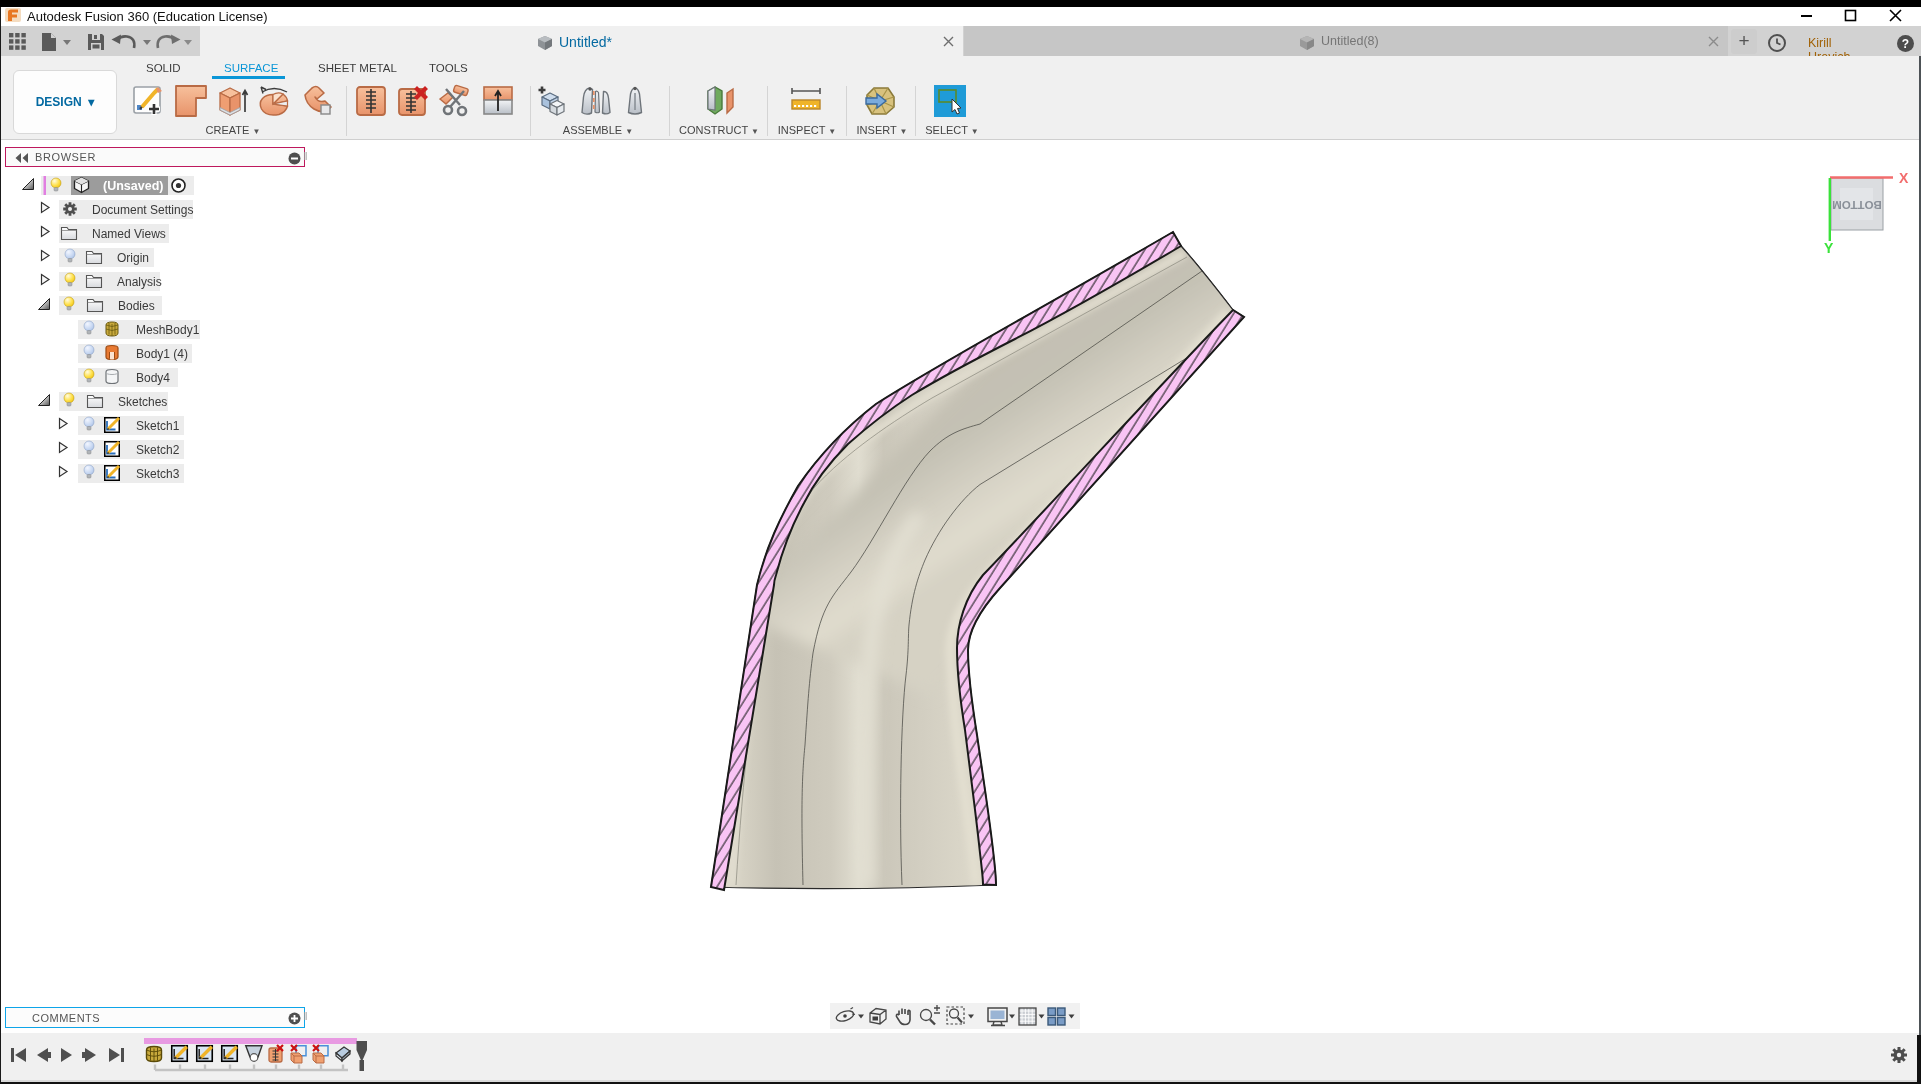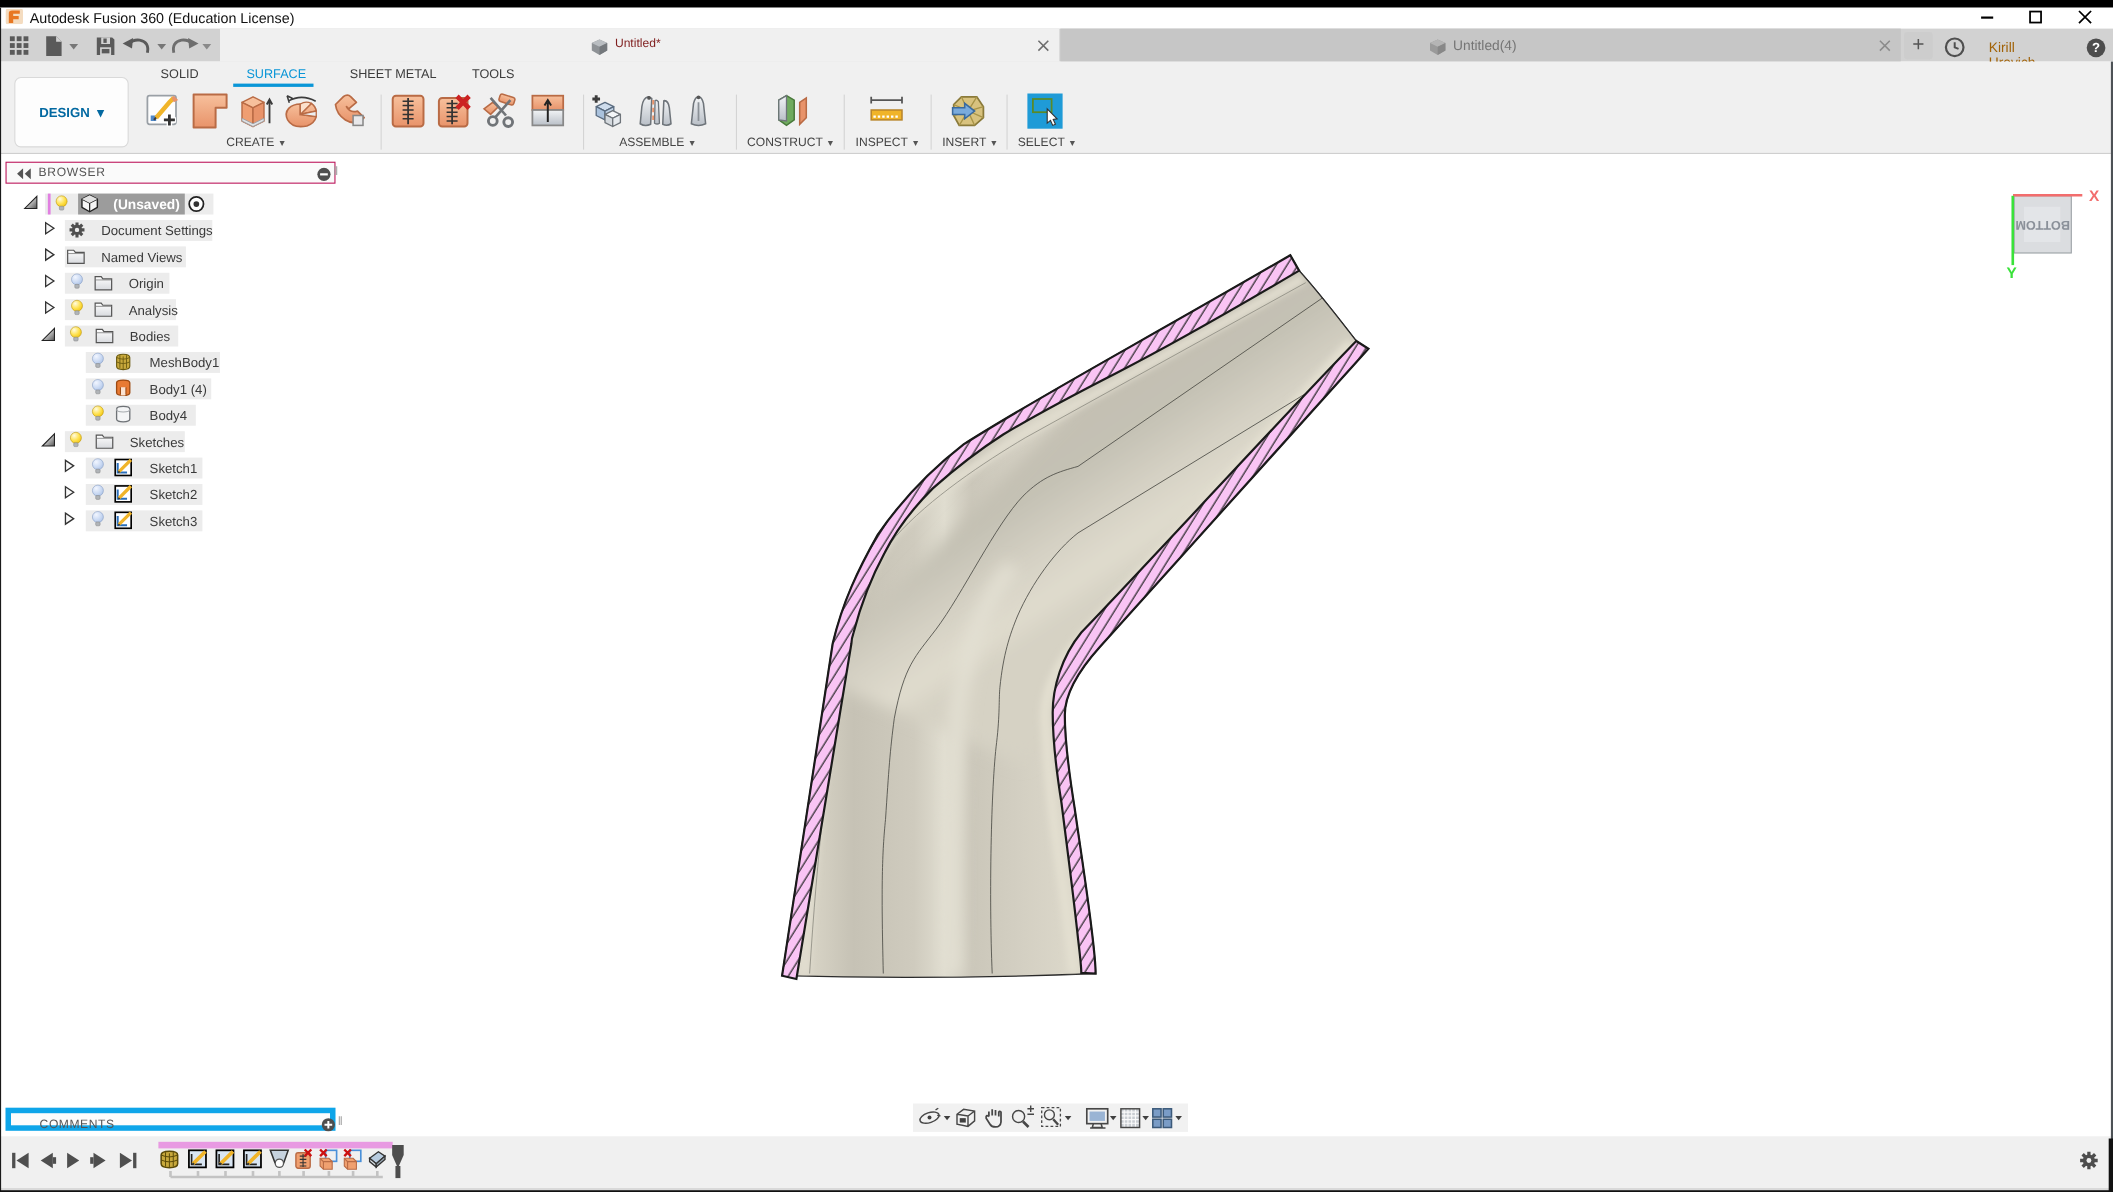--- a/index.html
+++ b/index.html
@@ -32,21 +32,21 @@
 .gcaret { font-size:8px; color:#555; }
 .rdiv { top:86px; width:1px; height:50px; background:#d4d4d4; }
 
 
 #canvas { left:1px; top:141px; width:1918px; height:892px; background:#fff; }
 
 
 #bheader { left:5px; top:147px; width:300px; height:20px; background:#fafafa; border:1px solid #be185d; font-size:11px; color:#555; }
 
 
-#comments { left:5px; top:1007px; width:300px; height:21px; background:#fcfcfc; border:5px solid #0ea5e9; font-size:11px; color:#555; }
+#comments { left:5px; top:1007px; width:300px; height:21px; background:#fcfcfc; border:1px solid #0ea5e9; font-size:11px; color:#555; }
 
 
 #timeline { left:0; top:1033px; width:1921px; height:47px; background:#f0f0f0; }
 #tlgray { left:0; top:1080px; width:1921px; height:2px; background:#d9d9d9; }
 #pinkbar { left:144px; top:1038px; width:213px; height:5.5px; background:#e89ae2; }
 </style>
 </head>
 <body>
 <div id="app">
 <div class="abs" id="topblack"></div>
@@ -97,31 +97,31 @@
   <path d="M150 16 Q148 6 157 4.5 Q163 3.8 166.5 7.5" fill="none" stroke="#6e6e6e" stroke-width="2.6"></path>
   <path d="M172.5 7.5 L163 2.5 L164 12 Z" fill="#6e6e6e"></path>
   <path d="M176 8 L184 8 L180 13 Z" fill="#8a8a8a"></path>
 </svg>
 
 <svg class="abs" style="left:537px;top:35px;" width="18" height="16" viewBox="0 0 18 16">
   <path d="M8 1 L15 4 L15 11 L8 15 L1 11 L1 4 Z" fill="#8e9296"></path>
   <path d="M8 1 L15 4 L8 7.5 L1 4 Z" fill="#b9bdc1"></path>
   <path d="M8 7.5 L15 4 L15 11 L8 15 Z" fill="#74787c"></path>
 </svg>
-<div class="abs" style="left:559px;top:34px;font-size:11px;color:#7f1d1d;">Untitled*</div>
+<div class="abs" style="left:559px;top:34px;font-size:14px;color:#0369a1;">Untitled*</div>
 <svg class="abs" style="left:942px;top:35px;" width="13" height="13" viewBox="0 0 13 13">
   <path d="M2 2 L11 11 M11 2 L2 11" stroke="#6e6e6e" stroke-width="1.4"></path>
 </svg>
 
 <svg class="abs" style="left:1299px;top:35px;" width="18" height="16" viewBox="0 0 18 16">
   <path d="M8 1 L15 4 L15 11 L8 15 L1 11 L1 4 Z" fill="#9a9a9a"></path>
   <path d="M8 1 L15 4 L8 7.5 L1 4 Z" fill="#b5b5b5"></path>
   <path d="M8 7.5 L15 4 L15 11 L8 15 Z" fill="#888"></path>
 </svg>
-<div class="abs" style="left:1321px;top:34px;font-size:12.5px;color:#757575;">Untitled(4)</div>
+<div class="abs" style="left:1321px;top:34px;font-size:12.5px;color:#757575;">Untitled(8)</div>
 <svg class="abs" style="left:1707px;top:35px;" width="13" height="13" viewBox="0 0 13 13">
   <path d="M2 2 L11 11 M11 2 L2 11" stroke="#8b8b8b" stroke-width="1.4"></path>
 </svg>
 
 <svg class="abs" style="left:1767px;top:33px;" width="20" height="20" viewBox="0 0 20 20">
   <circle cx="10" cy="10" r="8" fill="none" stroke="#4f4f4f" stroke-width="2"></circle>
   <path d="M10 5.5 L10 10 L13.5 11.5" fill="none" stroke="#4f4f4f" stroke-width="1.8"></path>
 </svg>
 <div class="abs" style="left:1808px;top:36px;font-size:12.5px;color:#a16207;">Kirill Urevich</div>
 <svg class="abs" style="left:1896px;top:34px;" width="19" height="19" viewBox="0 0 19 19">

